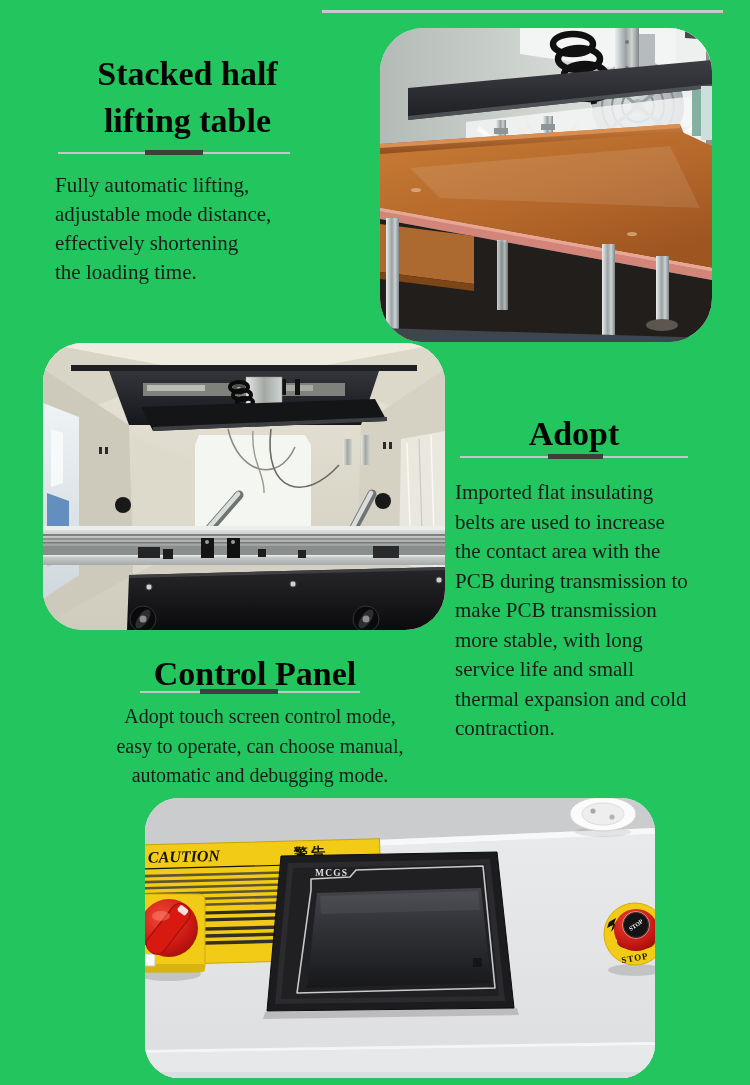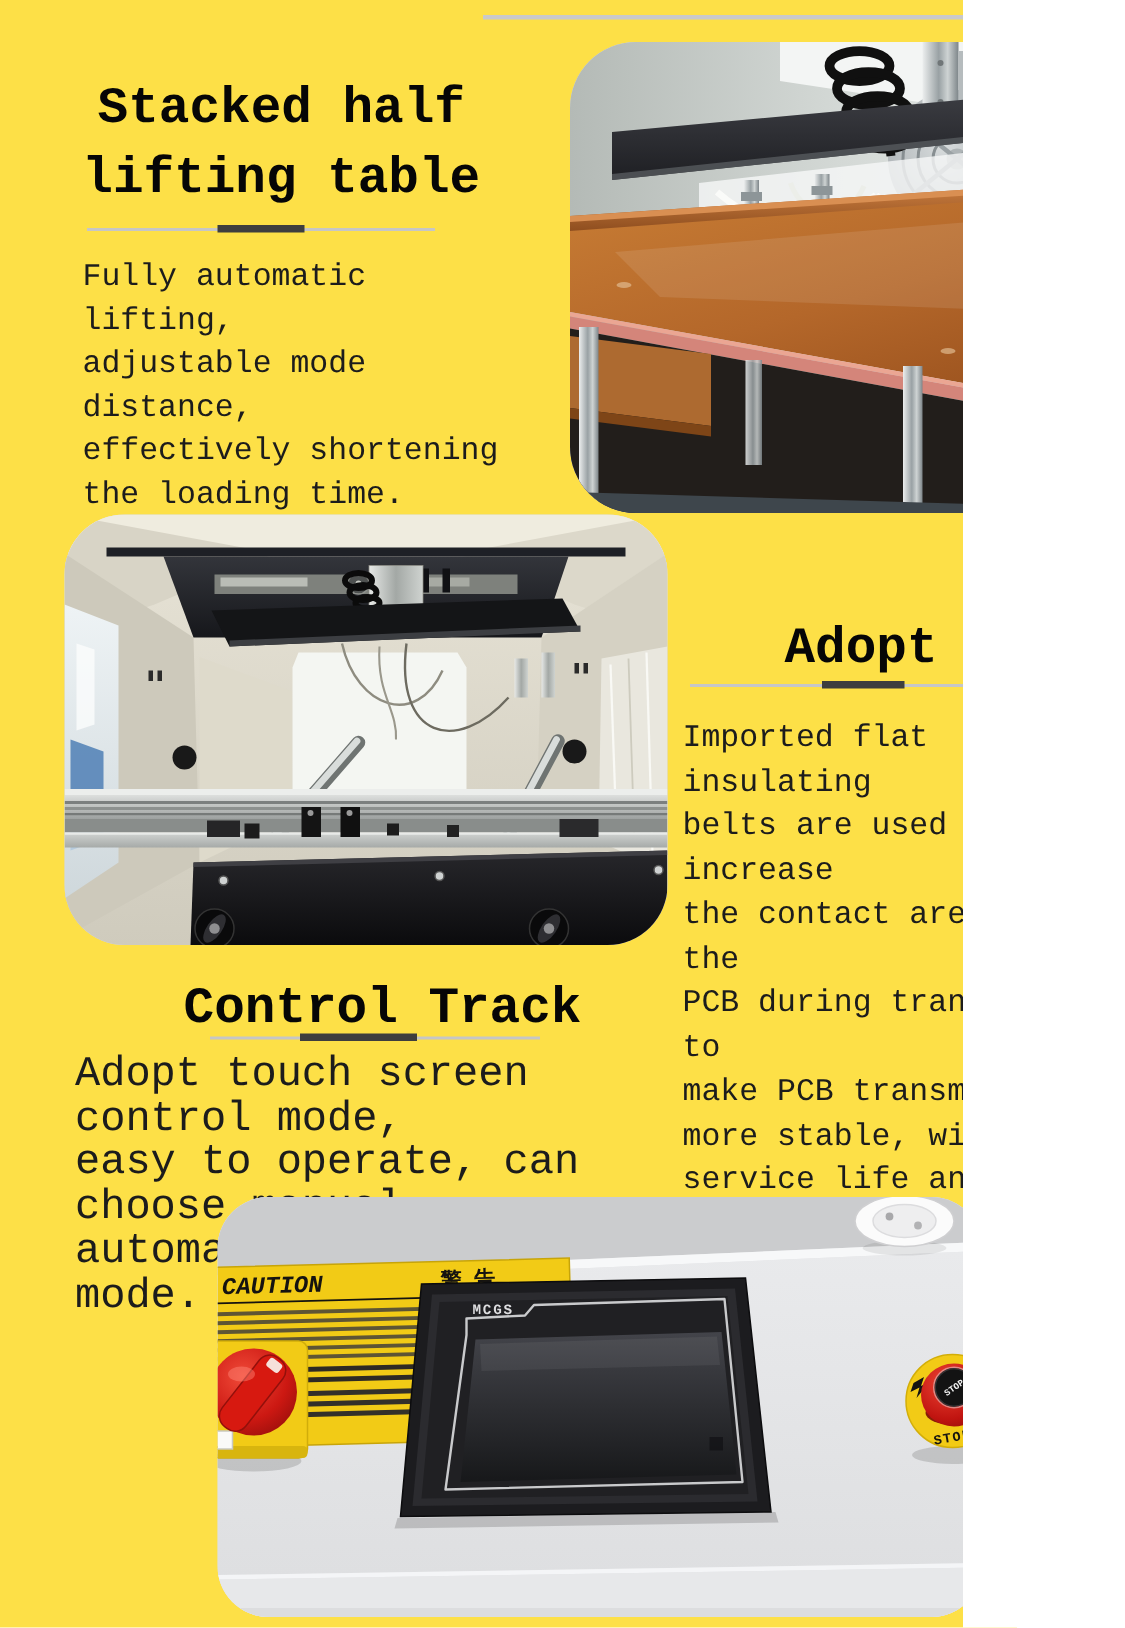--- a/index.html
+++ b/index.html
@@ -1,17 +1,17 @@
 <!DOCTYPE html>
 <html><head>
 <meta charset="utf-8">
 <style>
   html,body{margin:0;padding:0;background:#ffffff;}
-  .page{position:relative;width:642px;height:1085px;background:#fde047;overflow:hidden;
-        font-family:Liberation Mono, monospace;color:#1d1d1d;}
+  .page{position:relative;width:750px;height:1085px;background:#22c55e;overflow:hidden;
+        font-family:Liberation Serif, serif;color:#1d1d1d;}
   .abs{position:absolute;}
   .h-title{font-weight:bold;color:#060606;font-size:34px;line-height:47px;
            text-align:center;white-space:pre-line;margin:0;}
   .body-text{font-size:21px;line-height:29px;color:#1c1c1c;white-space:pre-line;}
   .rule{position:absolute;height:2px;background:#c6c6c6;}
   .rule .dark{position:absolute;top:-2px;height:5px;background:#3e3e3e;}
   .topline{position:absolute;left:322px;top:10px;width:401px;height:3px;background:#c9c9c9;}
   .photo{position:absolute;overflow:hidden;background:#ddd;}
   .photo svg{display:block;}
   .ph1{left:380px;top:28px;width:332px;height:314px;border-radius:44px;}
@@ -267,25 +267,25 @@
   <div class="abs body-text" style="left:455px;top:478px;width:300px;line-height:29.5px;">Imported flat insulating
 belts are used to increase
 the contact area with the
 PCB during transmission to
 make PCB transmission
 more stable, with long
 service life and small
 thermal expansion and cold
 contraction.</div>
 
-  <h2 class="abs h-title" style="left:50px;top:650px;width:410px;">Control Track</h2>
+  <h2 class="abs h-title" style="left:50px;top:650px;width:410px;">Control Panel</h2>
   <div class="rule" style="left:140px;top:691px;width:220px;">
     <span class="dark" style="left:60px;width:78px;"></span>
   </div>
-  <div class="abs body-text" style="left:50px;top:702px;width:420px;font-size:28px;line-height:29.5px;">Adopt touch screen control mode,
+  <div class="abs body-text" style="left:50px;top:702px;width:420px;font-size:20px;line-height:29.5px;text-align:center;">Adopt touch screen control mode,
 easy to operate, can choose manual,
 automatic and debugging mode.</div>
 
   <figure class="photo ph3" style="margin:0;">
     <svg width="510" height="280" viewBox="0 0 510 280">
       <defs>
         <radialGradient id="knobRed" cx="0.38" cy="0.32" r="0.85">
           <stop offset="0" stop-color="#f04a38"></stop>
             <stop offset="0.6" stop-color="#cc1812"></stop>
             <stop offset="1" stop-color="#8e0d0a"></stop>

